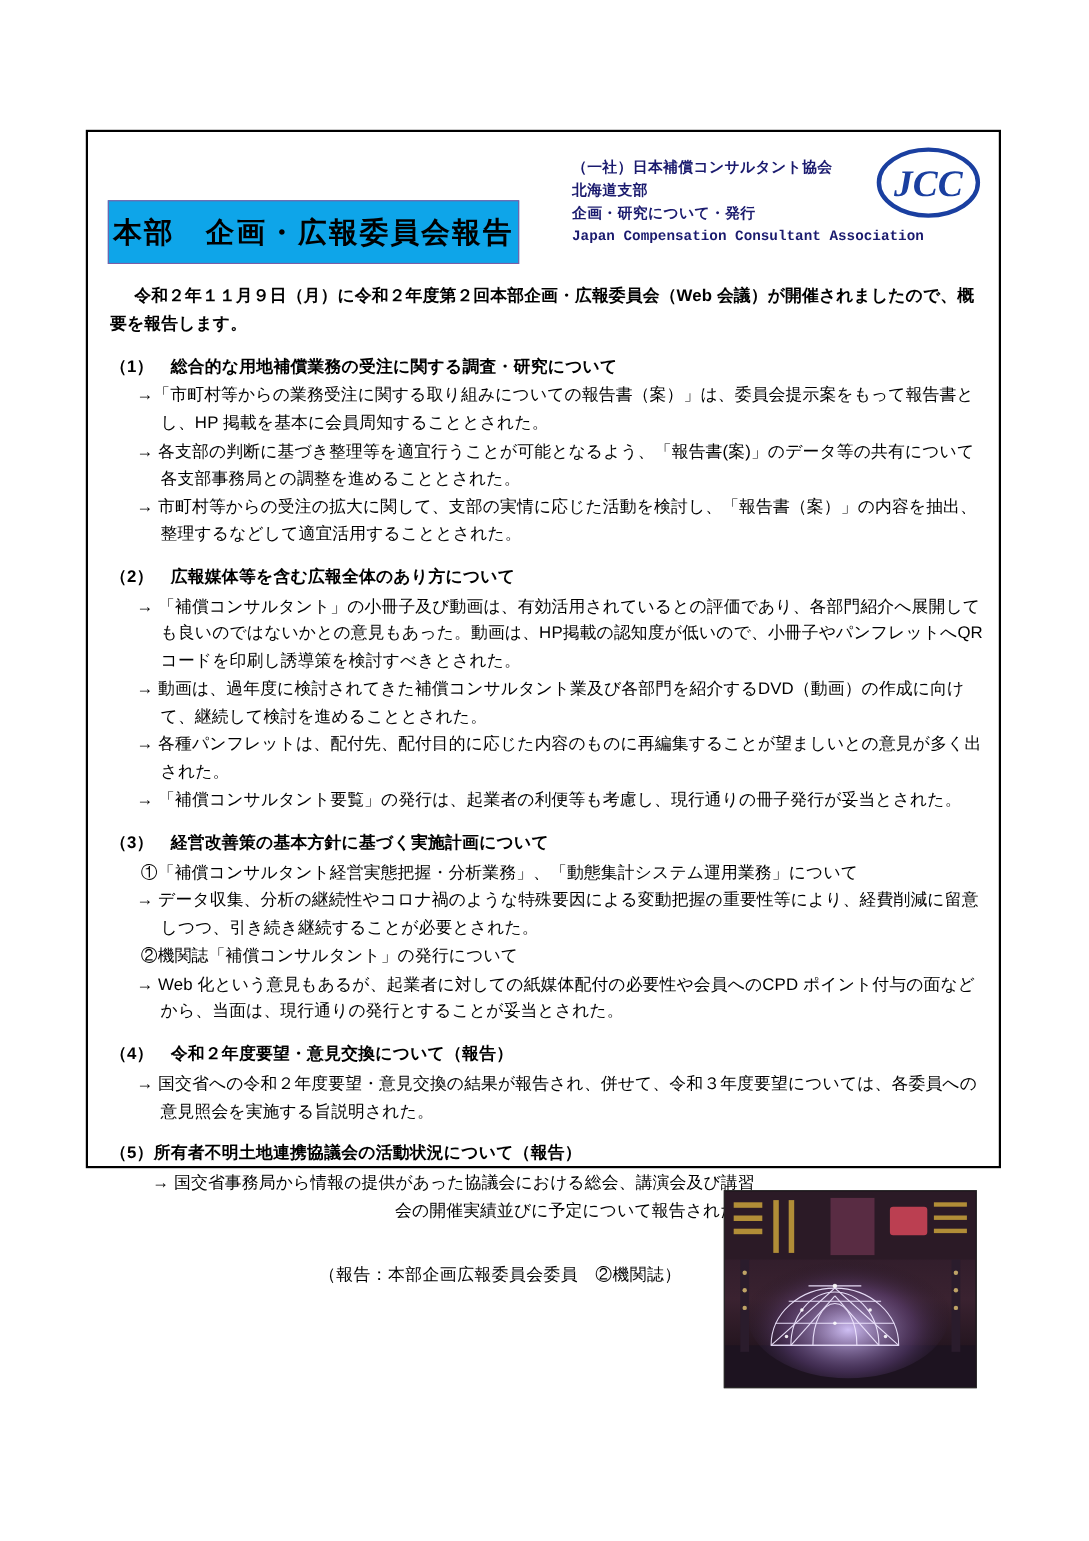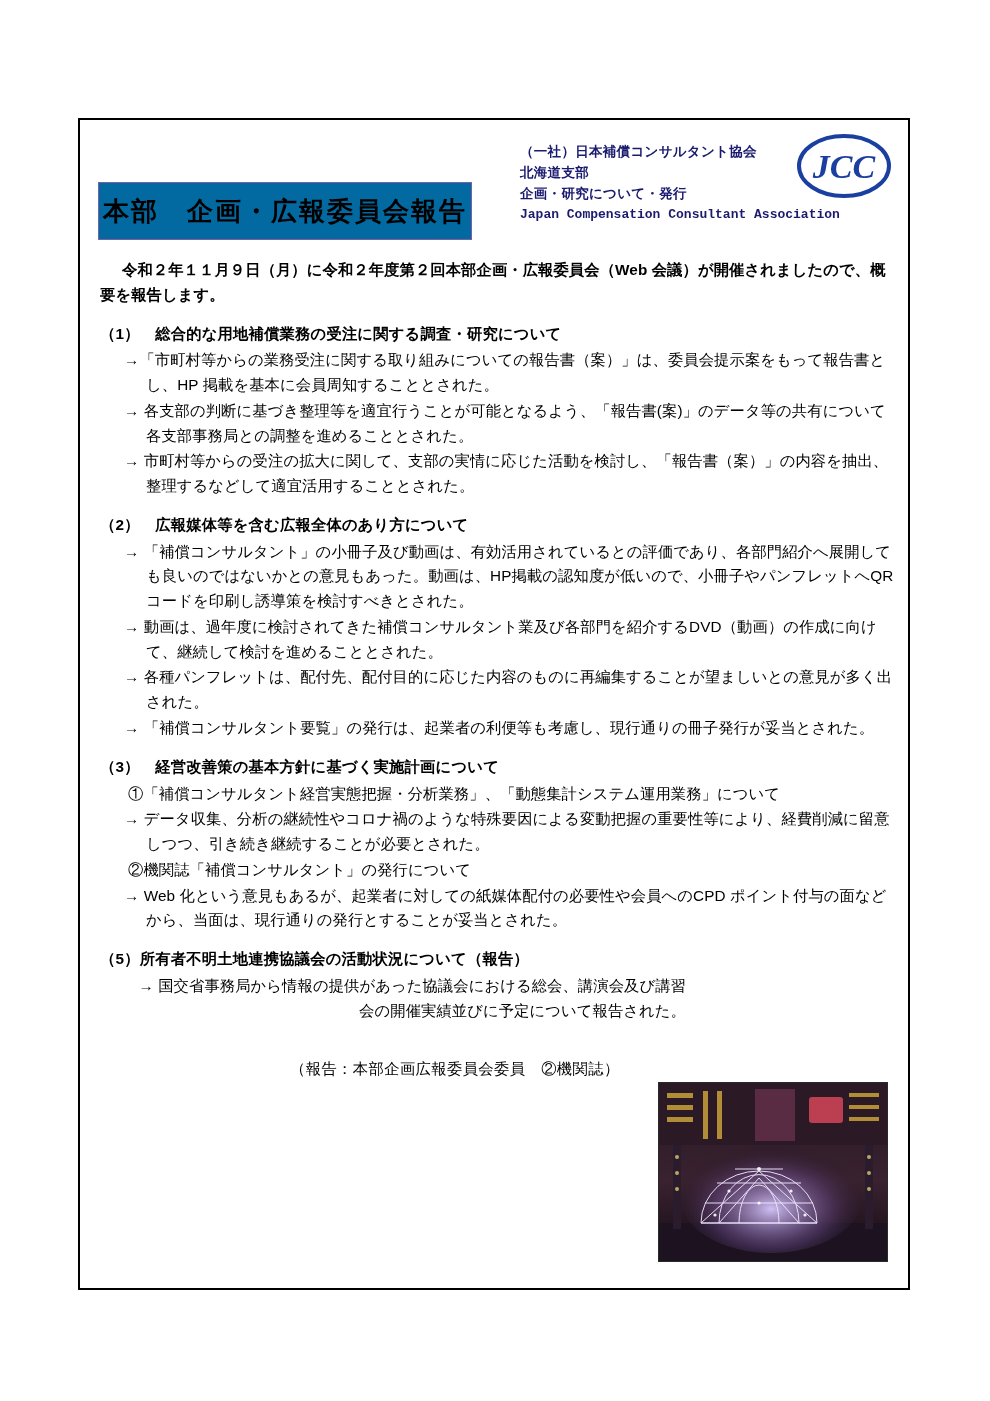--- a/index.html
+++ b/index.html
@@ -12,21 +12,21 @@
     height: 1401px;
     font-family: "Liberation Sans", sans-serif;
     color: #000000;
     position: relative;
   }
   .page {
     position: absolute;
     left: 78px;
     top: 118px;
     width: 832px;
-    height: 1172px;
+    height: 944px;
     border: 2px solid #000;
     box-sizing: border-box;
     background: #fff;
   }
   .inner {
     position: relative;
     width: 100%;
     height: 100%;
     padding: 0;
   }
@@ -55,21 +55,21 @@
     text-align: center;
   }
   .jcc-logo svg { display:block; }
 
   .title-box {
     position: absolute;
     left: 18px;
     top: 62px;
     width: 372px;
     height: 56px;
-    background: #0369a1;
+    background: #0ea5e9;
     border: 1px solid #7a5fa6;
     display: flex;
     align-items: center;
     justify-content: center;
   }
   .title-box .title-text {
     font-size: 26px;
     font-weight: bold;
     letter-spacing: 2px;
     color: #000;
@@ -167,20 +167,24 @@
       </div>
 
       <div class="sec">
         <div class="sec-head">（3）　経営改善策の基本方針に基づく実施計画について</div>
         <div class="arrow-item num">①「補償コンサルタント経営実態把握・分析業務」、「動態集計システム運用業務」について</div>
         <div class="arrow-item">→ データ収集、分析の継続性やコロナ禍のような特殊要因による変動把握の重要性等により、経費削減に留意しつつ、引き続き継続することが必要とされた。</div>
         <div class="arrow-item num">②機関誌「補償コンサルタント」の発行について</div>
         <div class="arrow-item">→ Web 化という意見もあるが、起業者に対しての紙媒体配付の必要性や会員へのCPD ポイント付与の面などから、当面は、現行通りの発行とすることが妥当とされた。</div>
       </div>
 
+      <div class="sec">
+        <div class="sec-head">（4）　令和２年度要望・意見交換について（報告）</div>
+        <div class="arrow-item">→ 国交省への令和２年度要望・意見交換の結果が報告され、併せて、令和３年度要望については、各委員への意見照会を実施する旨説明された。</div>
+      </div>
 
       <div class="sec">
         <div class="sec-head">（5）所有者不明土地連携協議会の活動状況について（報告）</div>
         <div class="arrow-item" style="width:540px;text-align:right;">→ 国交省事務局から情報の提供があった協議会における総会、講演会及び講習会の開催実績並びに予定について報告された。</div>
       </div>
 
       <div class="byline">（報告：本部企画広報委員会委員　②機関誌）</div>
     </div>
 
     <div class="photo">

